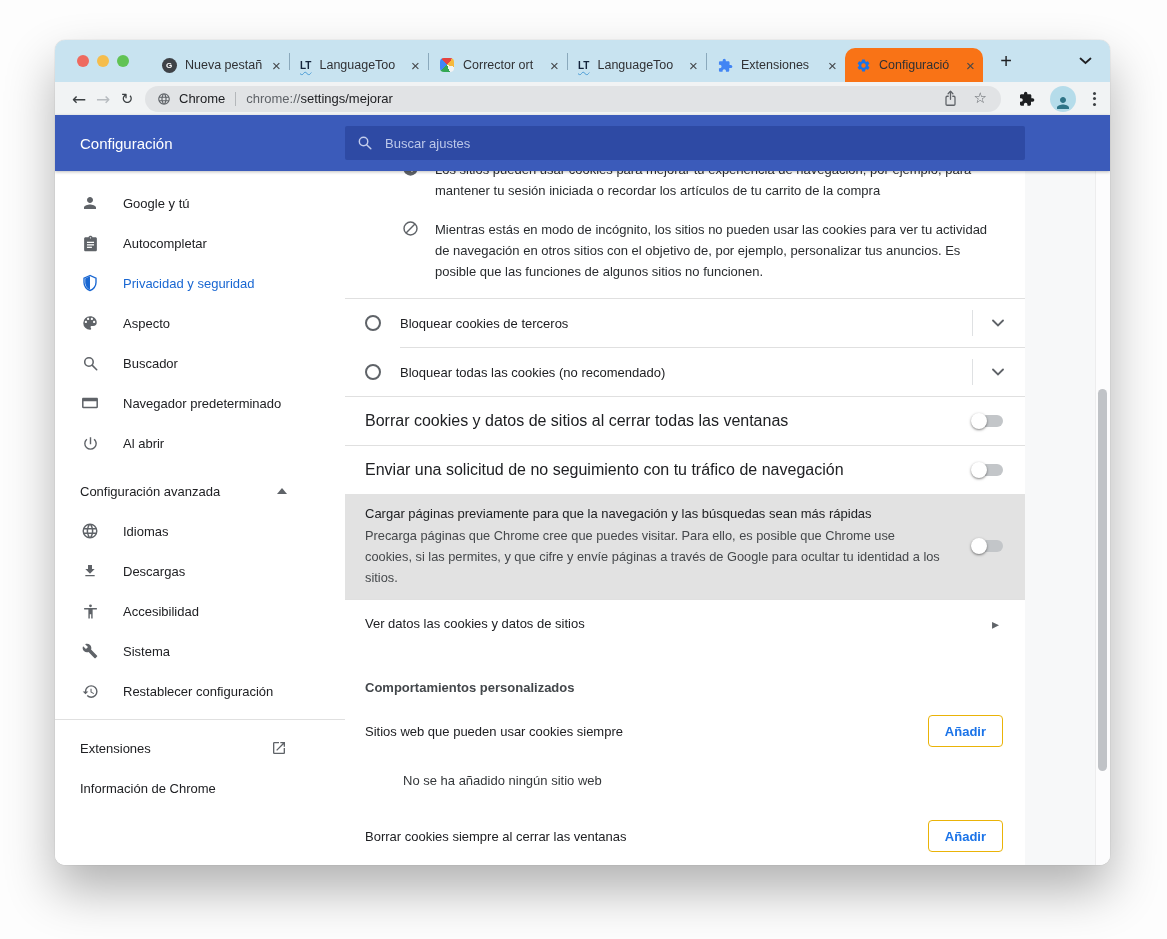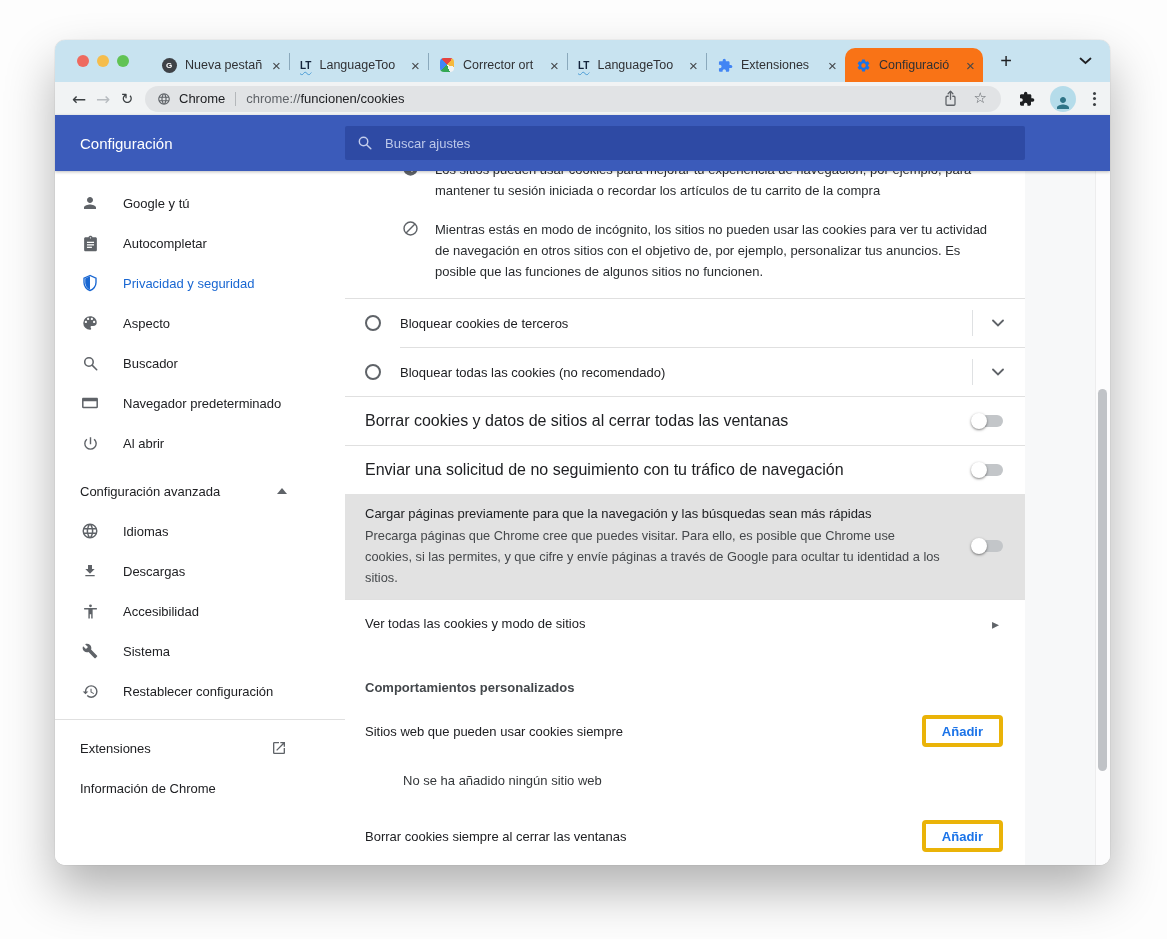--- a/index.html
+++ b/index.html
@@ -101,21 +101,21 @@
   .hl-title { font-size:13px; color:#202124; line-height:21px; }
   .hl-desc { font-size:12.8px; color:#45484b; line-height:21px; margin-top:1px; }
 
   .link-row { height:48px; display:flex; align-items:center; padding:0 20px; border-top:1px solid #e0e0e0; font-size:13px; color:#202124; cursor:pointer; }
   .link-arrow { margin-left:auto; margin-right:6px; color:#5f6368; font-family:"DejaVu Sans",sans-serif; font-size:10px; }
   .link-arrow::before { content:"▸"; font-size:14px; }
 
   .section-header { margin-top:24px; height:32px; padding:0 20px; font-size:13px; font-weight:bold; color:#43474b; display:flex; align-items:center; }
   .add-row { display:flex; align-items:center; padding:0 22px 0 20px; margin-top:12px; }
   .add-row .add-label { flex:1; font-size:13px; color:#202124; padding-right:20px; }
-  .add-btn { height:32px; padding:0 16px; border:4px solid #eab308; border-radius:4px; background:#fff; color:#1a73e8;
+  .add-btn { height:32px; padding:0 16px; border:1px solid #eab308; border-radius:4px; background:#fff; color:#1a73e8;
              font-size:13px; font-weight:bold; display:flex; align-items:center; cursor:pointer; flex:none; }
   .empty-state { margin:26px 0 0 58px; font-size:13px; color:#34373a; }
   .add-row.second { margin-top:32px; }
 
   .scrollbar-track { position:absolute; top:0; right:0; width:15px; height:100%; background:#fcfcfd; border-left:1px solid #ededee; }
   .scrollbar-thumb { position:absolute; right:3px; top:218px; width:9px; height:382px; background:#c0c3c7; border-radius:5px; }
 
   svg { display:block; }
 </style>
 </head>
@@ -197,21 +197,21 @@
     <span class="nav-btn glyph-reload"></span>
 
     <div class="omnibox">
       <span class="omni-globe">
         <svg width="14" height="14" viewBox="0 0 24 24" fill="#5f6368">
             <path d="M12 2a10 10 0 1 0 0 20 10 10 0 0 0 0-20zm7 6h-3.1a15.6 15.6 0 0 0-1.38-3.56A8.03 8.03 0 0 1 19 8zM12 4.04c.83 1.2 1.48 2.53 1.91 3.96h-3.82c.43-1.43 1.08-2.76 1.91-3.96zM4.26 14a8.1 8.1 0 0 1 0-4h3.38a16.5 16.5 0 0 0 0 4H4.26zm.82 2h3.1c.33 1.25.8 2.45 1.38 3.56A8.03 8.03 0 0 1 5.08 16zm3.1-8h-3.1a8.03 8.03 0 0 1 4.48-3.56A15.6 15.6 0 0 0 8.18 8zM12 19.96a14.6 14.6 0 0 1-1.91-3.96h3.82a14.6 14.6 0 0 1-1.91 3.96zM14.34 14H9.66a14.6 14.6 0 0 1 0-4h4.68a14.6 14.6 0 0 1 0 4zm.25 5.56c.58-1.11 1.05-2.31 1.38-3.56h3.1a8.03 8.03 0 0 1-4.48 3.56zM16.36 14a16.5 16.5 0 0 0 0-4h3.38a8.1 8.1 0 0 1 0 4h-3.38z"></path>
           </svg>
       </span>
       <span class="site-label">Chrome</span>
       <i class="omni-sep"></i>
-      <span class="url"><span class="scheme">chrome://</span><span class="rest">funcionen/cookies</span></span>
+      <span class="url"><span class="scheme">chrome://</span><span class="rest">settings/mejorar</span></span>
       <span class="omni-actions">
         <span>
           <svg width="15" height="17" viewBox="0 0 20 22" fill="none" stroke="#5f6368" stroke-width="1.7" stroke-linecap="round" stroke-linejoin="round">
               <path d="M7 8H5.5A1.5 1.5 0 0 0 4 9.5v9A1.5 1.5 0 0 0 5.5 20h9a1.5 1.5 0 0 0 1.5-1.5v-9A1.5 1.5 0 0 0 14.5 8H13"></path>
               <line x1="10" y1="1.8" x2="10" y2="12"></line>
               <polyline points="6.8,4.6 10,1.4 13.2,4.6"></polyline>
             </svg>
         </span>
         <span class="star-glyph"></span>
       </span>
@@ -449,21 +449,21 @@
           <span class="hl-text">
             <div class="hl-title">Cargar páginas previamente para que la navegación y las búsquedas sean más rápidas</div>
             <div class="hl-desc">Precarga páginas que Chrome cree que puedes visitar. Para ello, es posible que Chrome use cookies, si las permites, y que cifre y envíe páginas a través de Google para ocultar tu identidad a los sitios.</div>
           </span>
           <span class="toggle">
               <span class="knob"></span>
             </span>
         </div>
 
         <div class="link-row">
-          <span>Ver todas las cookies y modo de sitios</span>
+          <span>Ver datos las cookies y datos de sitios</span>
           <span class="link-arrow"></span>
         </div>
 
         <div class="section-header">Comportamientos personalizados</div>
 
         <div class="add-row">
           <span class="add-label">Sitios web que pueden usar cookies siempre</span>
           <span class="add-btn">Añadir</span>
         </div>
 

